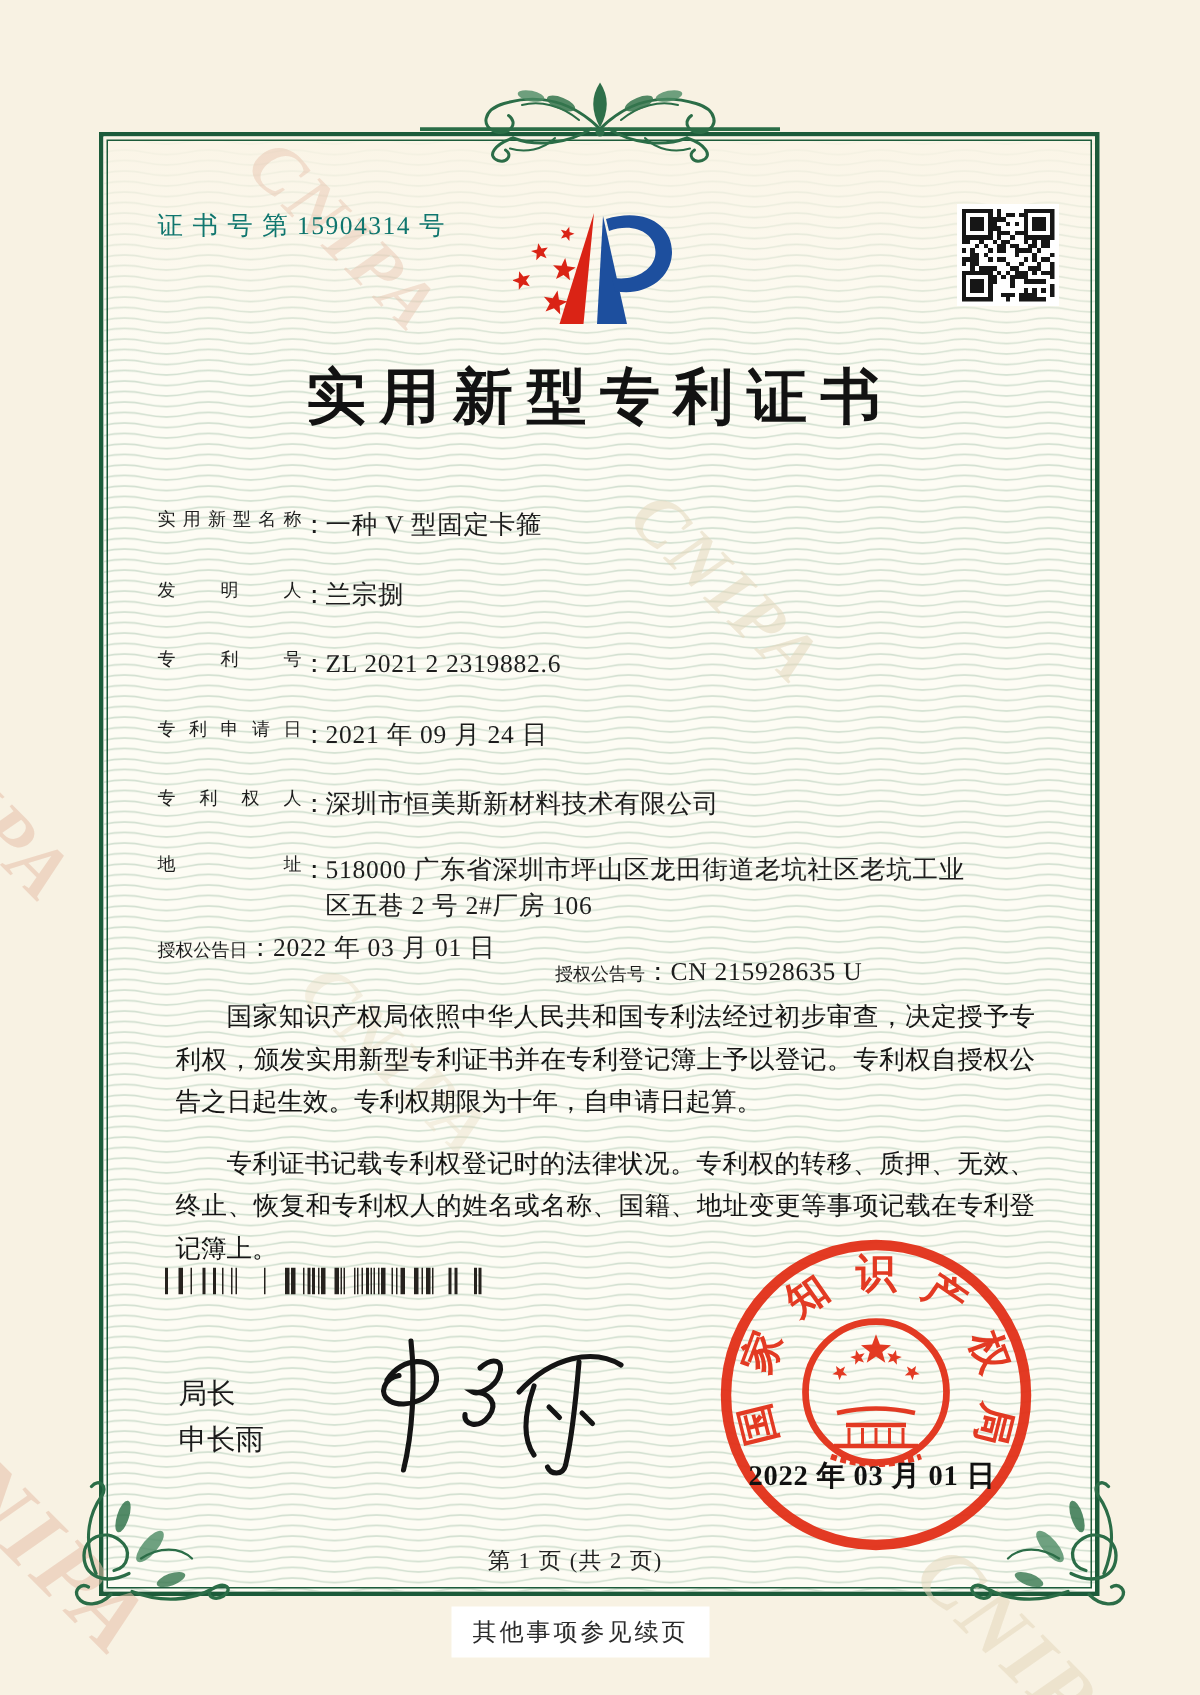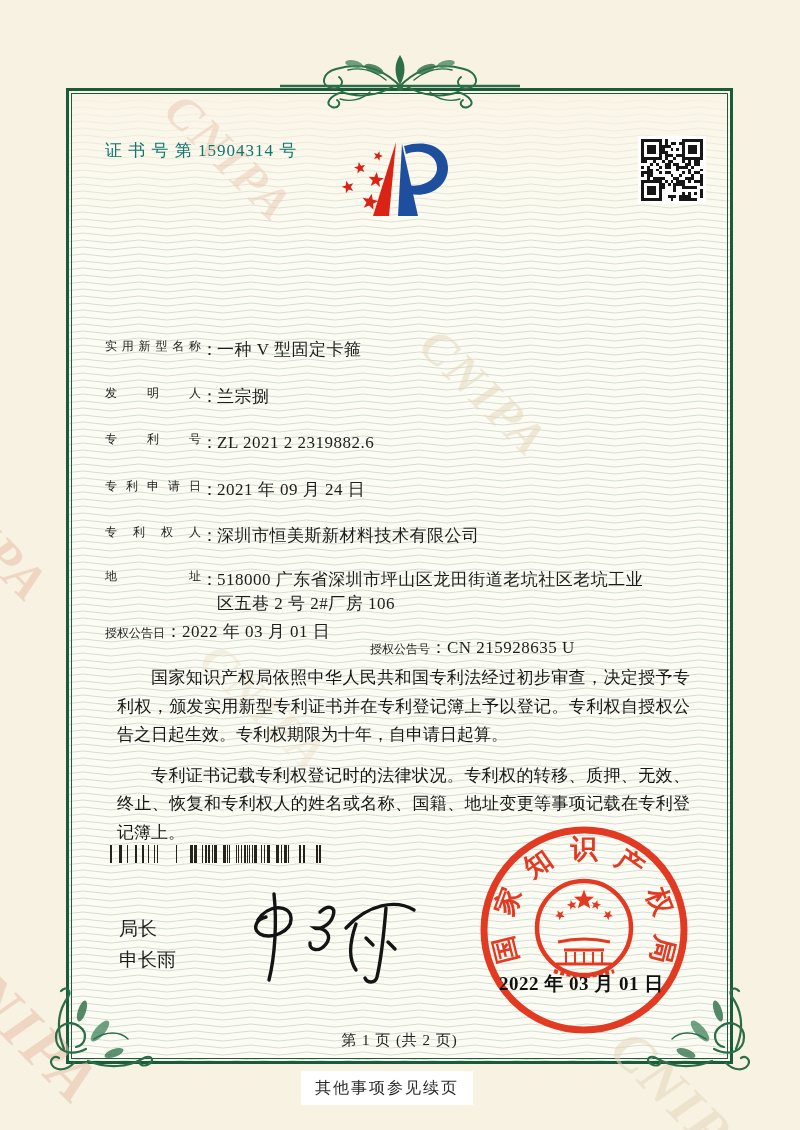--- a/index.html
+++ b/index.html
@@ -84,21 +84,21 @@
   .sig-script{position:absolute;left:228px;top:890px;width:200px;height:95px}
 
   .seal{position:absolute;left:474px;top:820px;width:220px;height:220px;opacity:.95}
   .seal-char{font-size:27px;font-weight:700;font-family:"Liberation Serif",serif}
   .seal-date{
     position:absolute;left:499px;top:971px;width:180px;z-index:5;
     font-size:19px;font-weight:700;color:#111;letter-spacing:.5px;
   }
 
   .page-info{
-    position:absolute;left:66px;top:1031px;width:667px;text-align:center;
+    position:absolute;left:50px;top:1031px;width:667px;text-align:center;
     font-size:15px;color:#222;letter-spacing:1px;
   }
   .cont-note{
     position:absolute;left:301px;top:1071px;width:172px;height:34px;background:#ffffff;
     display:flex;align-items:center;justify-content:center;
     font-size:16px;color:#2a2a2a;letter-spacing:2px;z-index:4;text-align:center;
   }
 </style>
 </head>
 <body>
@@ -404,20 +404,21 @@
             <rect x="13" y="20" width="1" height="1"></rect>
             <rect x="14" y="20" width="1" height="1"></rect>
             <rect x="15" y="20" width="1" height="1"></rect>
             <rect x="16" y="20" width="1" height="1"></rect>
             <rect x="17" y="20" width="1" height="1"></rect>
             <rect x="18" y="20" width="1" height="1"></rect>
           </g>
         </svg>
     </div>
 
+    <div class="title">实用新型专利证书</div>
 
     <div class="fields">
       <div class="frow" style="top:338px">
         <span class="flabel">实用新型名称</span><span class="fcolon">：</span><span class="fvalue">一种 V 型固定卡箍</span>
       </div>
       <div class="frow" style="top:385px">
         <span class="flabel">发明人</span><span class="fcolon">：</span><span class="fvalue">兰宗捌</span>
       </div>
       <div class="frow" style="top:431px">
         <span class="flabel">专利号</span><span class="fcolon">：</span><span class="fvalue">ZL 2021 2 2319882.6</span>

